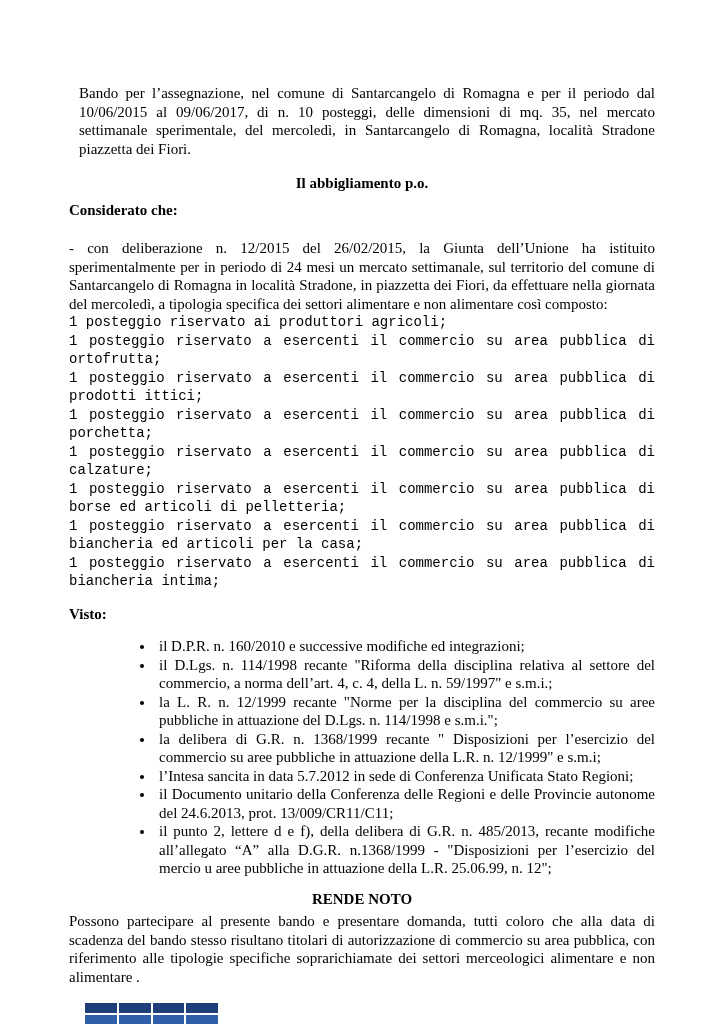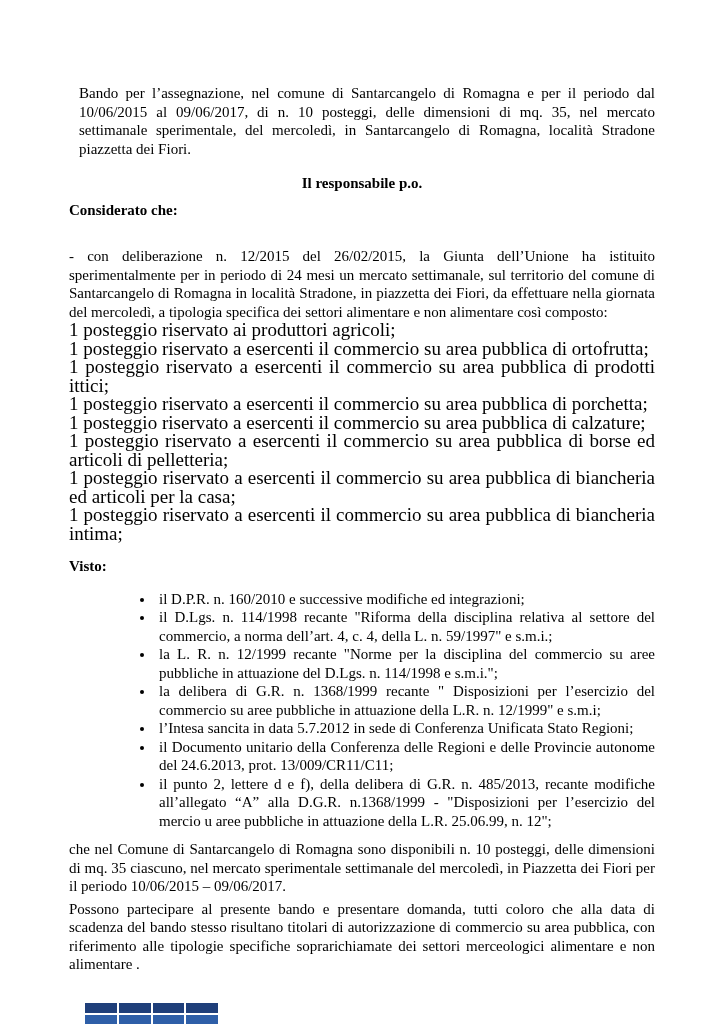--- a/index.html
+++ b/index.html
@@ -27,24 +27,24 @@
   p { margin: 0; }
   .justify { text-align: justify; }
   .center { text-align: center; }
   .bold { font-weight: bold; }
   .intro {
     margin-left: 10px;
     text-align: justify;
   }
   .responsabile { margin-top: 16px; }
   .heading-left { margin-top: 8px; }
-  .considerato-par { margin-top: 28px; }
+  .considerato-par { margin-top: 20px; }
   .posteggi {
-    font-family: Liberation Serif, serif;
-    font-size: 19px;
+    font-family: Liberation Mono, monospace;
+    font-size: 14px;
     line-height: 18.5px;
   }
   .posteggi-item { text-align: justify; }
   .visto-heading { margin-top: 14px; }
   ul.visto-list {
     margin: 14px 0 0 0;
     padding: 0 0 0 86px;
   }
   ul.visto-list li {
     list-style-type: disc;
@@ -71,21 +71,21 @@
   .footer-cell-dark { background: #1f3f7a; }
   .footer-cell-mid { background: #2e5fa8; }
 </style>
 </head>
 <body>
 
 <div class="page">
 
   <p class="intro">Bando per l’assegnazione, nel comune di Santarcangelo di Romagna e per il periodo dal 10/06/2015 al 09/06/2017, di n. 10 posteggi, delle dimensioni di mq. 35, nel mercato settimanale sperimentale, del mercoledì, in Santarcangelo di Romagna, località Stradone piazzetta dei Fiori.</p>
 
-  <p class="center bold responsabile">Il responsabile p.o.</p>
+  <p class="center bold responsabile">Il abbigliamento p.o.</p>
 
   <p class="bold heading-left">Considerato che:</p>
 
   <p class="justify considerato-par">- con deliberazione n. 12/2015 del 26/02/2015, la Giunta dell’Unione ha istituito sperimentalmente per in periodo di 24 mesi un mercato settimanale, sul territorio del comune di Santarcangelo di Romagna in località Stradone, in piazzetta dei Fiori, da effettuare nella giornata del mercoledì, a tipologia specifica dei settori alimentare e non alimentare così composto:</p>
 
   <div class="posteggi">
     <div class="posteggi-item">1 posteggio riservato ai produttori agricoli;</div>
     <div class="posteggi-item">1 posteggio riservato a esercenti il commercio su area pubblica  di ortofrutta;</div>
     <div class="posteggi-item">1 posteggio riservato a esercenti il commercio su area pubblica  di prodotti ittici;</div>
     <div class="posteggi-item">1 posteggio riservato a esercenti il commercio su area pubblica  di porchetta;</div>
@@ -100,22 +100,22 @@
   <ul class="visto-list">
     <li>il D.P.R. n. 160/2010 e successive modifiche ed integrazioni;</li>
     <li>il D.Lgs. n. 114/1998 recante "Riforma della disciplina relativa al settore del commercio, a norma dell’art. 4, c. 4, della L. n. 59/1997" e s.m.i.;</li>
     <li>la L. R. n. 12/1999 recante "Norme per la disciplina del commercio su aree pubbliche in attuazione del D.Lgs. n. 114/1998 e s.m.i.";</li>
     <li>la delibera di G.R. n. 1368/1999 recante " Disposizioni per l’esercizio del commercio su aree pubbliche in attuazione della L.R. n. 12/1999" e s.m.i;</li>
     <li>l’Intesa sancita in data 5.7.2012 in sede di Conferenza Unificata Stato Regioni;</li>
     <li>il Documento unitario della Conferenza delle Regioni e delle Provincie autonome del 24.6.2013, prot. 13/009/CR11/C11;</li>
     <li>il punto 2, lettere d e f), della delibera di G.R. n. 485/2013, recante modifiche all’allegato “A” alla D.G.R. n.1368/1999 - "Disposizioni per l’esercizio del mercio u aree pubbliche in attuazione della L.R. 25.06.99, n. 12";</li>
   </ul>
 
+  <p class="center bold rende-noto">RENDE NOTO</p>
 
-  <p class="justify rende-noto-par">che nel Comune di Santarcangelo di Romagna sono disponibili n. 10 posteggi, delle dimensioni di mq. 35 ciascuno, nel mercato sperimentale settimanale del mercoledì, in Piazzetta dei Fiori  per il periodo 10/06/2015 – 09/06/2017.</p>
 
 
   <p class="justify modalita-par">Possono partecipare al presente bando e presentare domanda, tutti coloro che alla data di scadenza del bando stesso risultano titolari di autorizzazione di commercio su area pubblica, con riferimento alle tipologie specifiche soprarichiamate dei settori merceologici alimentare e non alimentare .</p>
 
   <div class="footer-fragment">
     <div class="footer-cell-dark"></div>
     <div class="footer-cell-dark"></div>
     <div class="footer-cell-dark"></div>
     <div class="footer-cell-dark"></div>
     <div class="footer-cell-mid"></div>

